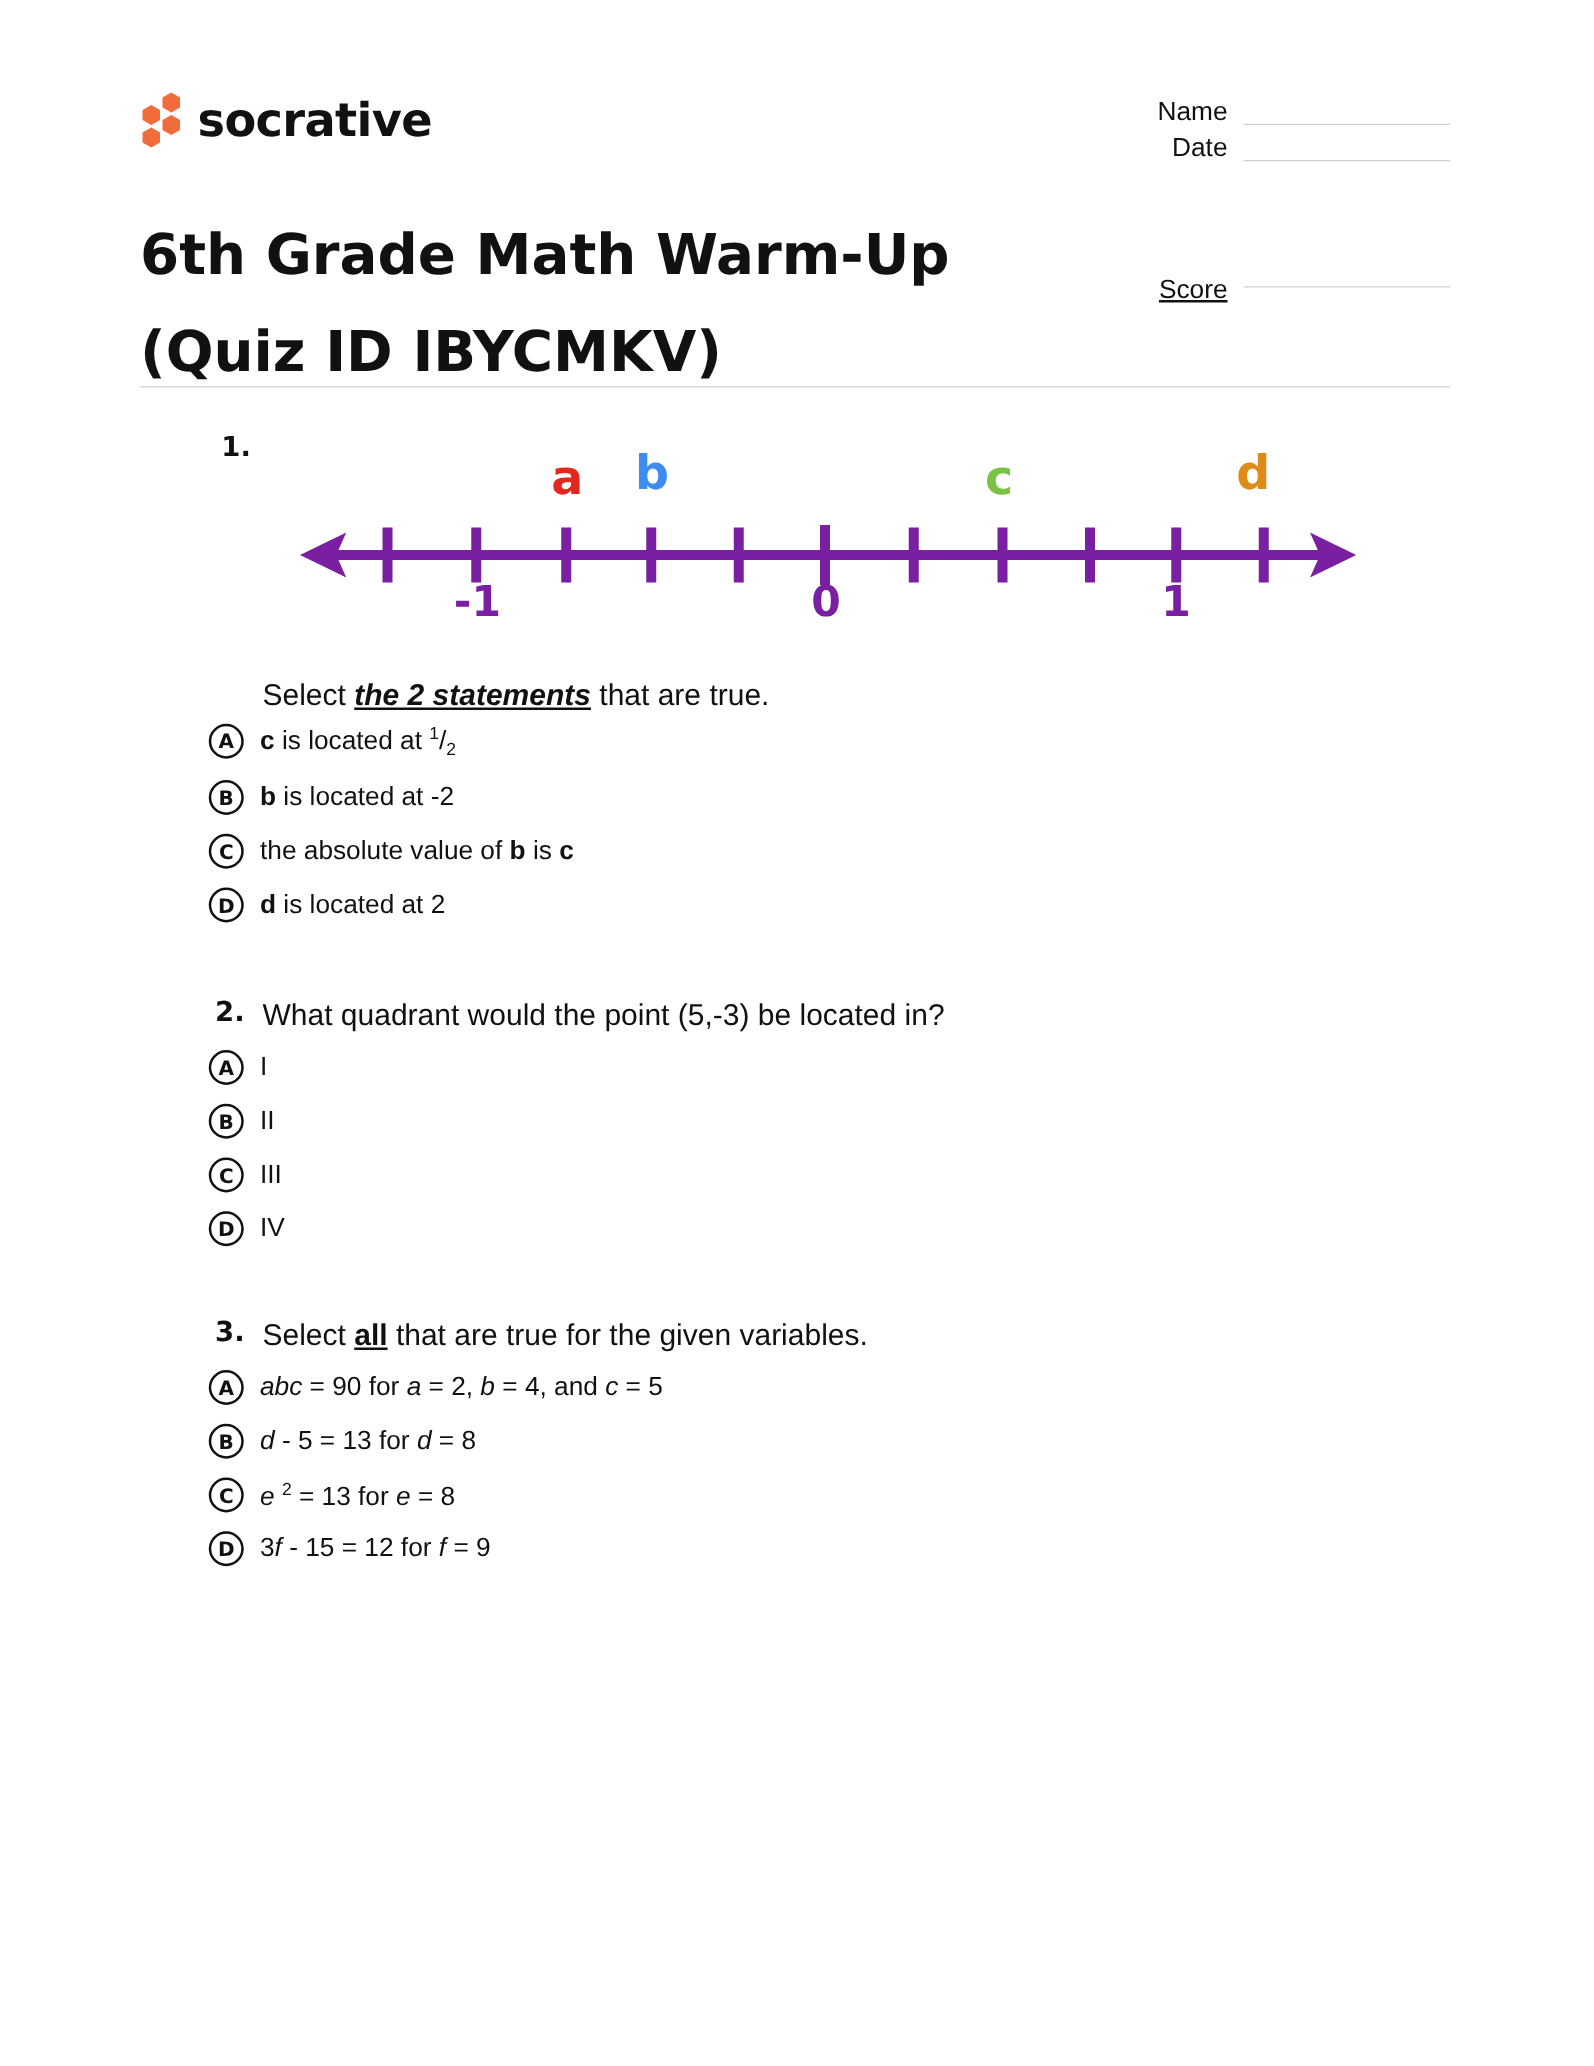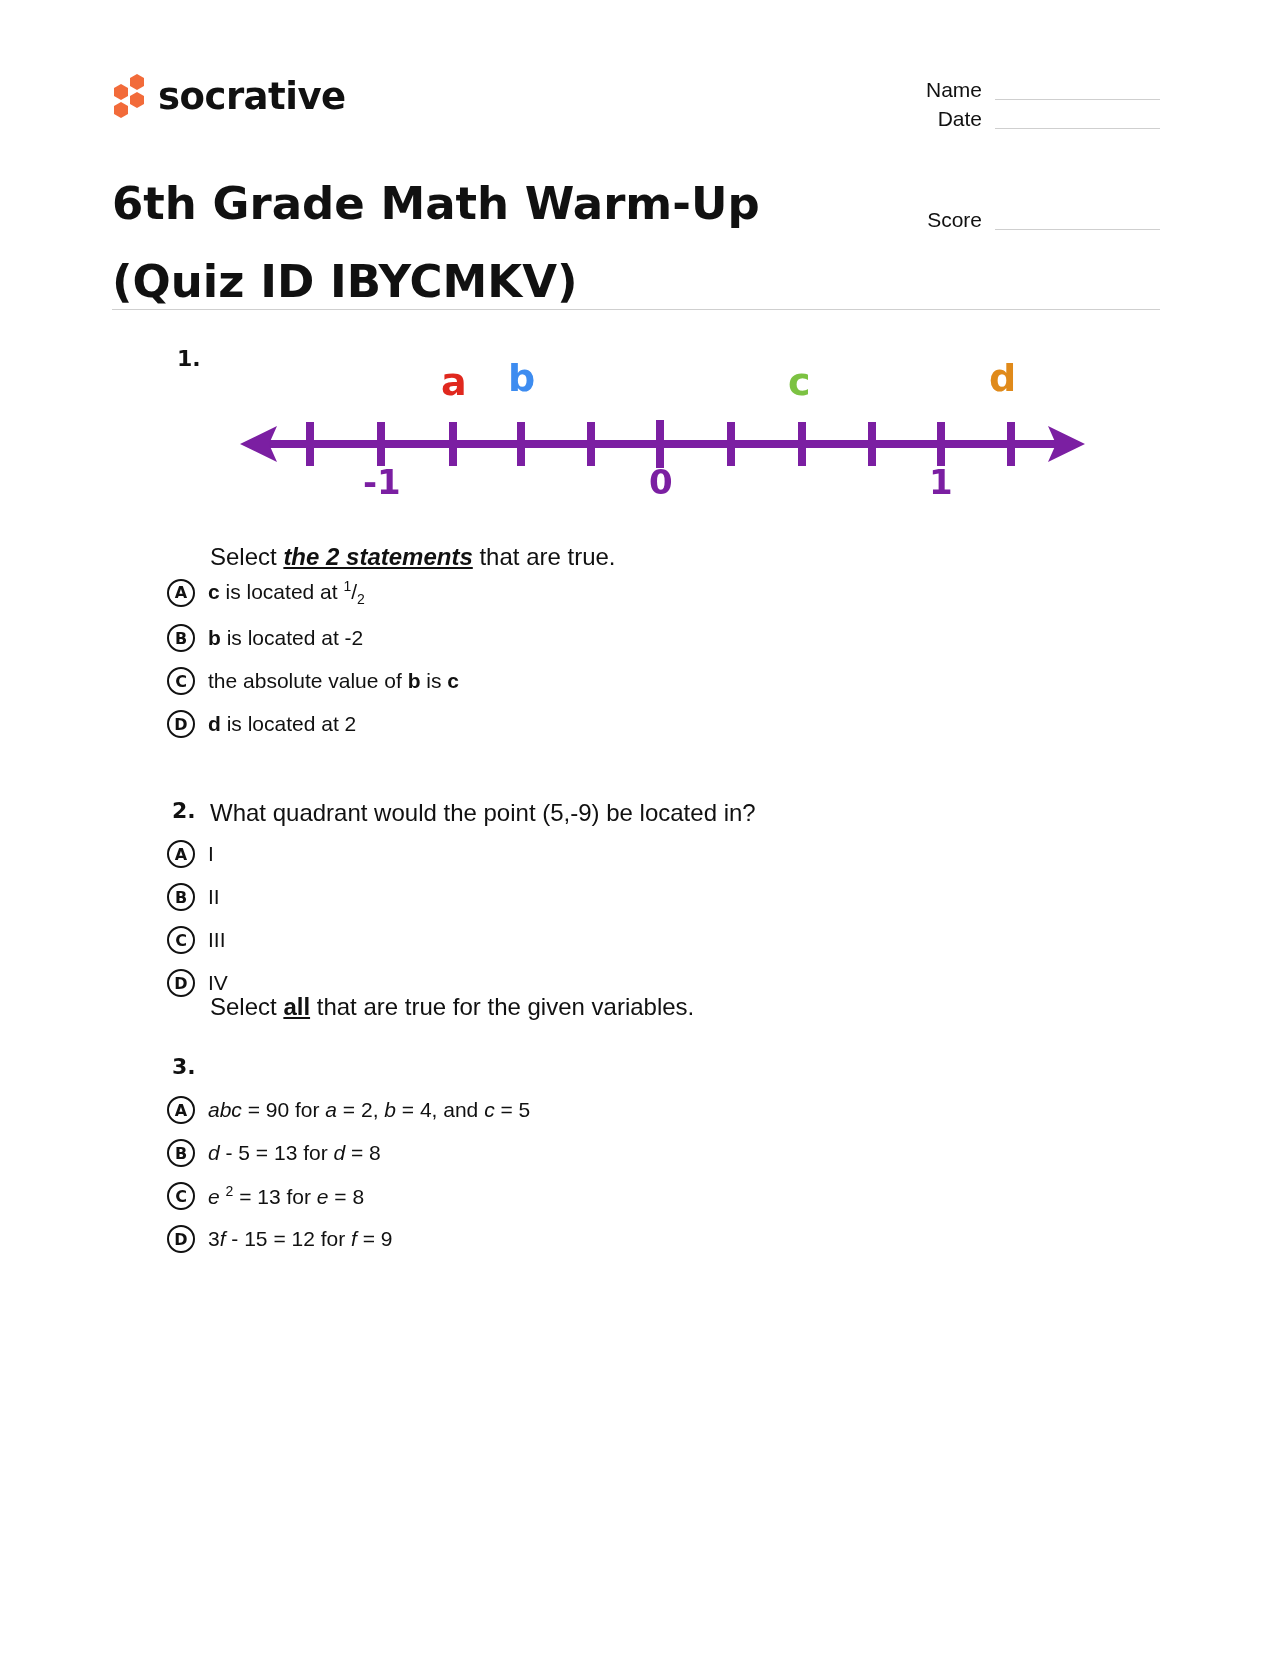--- a/index.html
+++ b/index.html
@@ -33,21 +33,21 @@
       <polygon points="11,30 18,34 18,42 11,46 4,42 4,34"></polygon>
     </g>
   </svg>
   <span class="logo-text">socrative</span>
 </div>
 
 <div class="abs hdr-label" style="left:872px; top:78px;">Name</div>
 <div class="abs hdr-line" style="left:995px; top:99px;"></div>
 <div class="abs hdr-label" style="left:872px; top:107px;">Date</div>
 <div class="abs hdr-line" style="left:995px; top:128px;"></div>
-<div class="abs hdr-label" style="left:872px; top:208px;">Score</div>
+<div class="abs hdr-label" style="left:872px; top:220px;text-decoration:underline;">Score</div>
 <div class="abs hdr-line" style="left:995px; top:229px;"></div>
 
 <div class="abs title">6th Grade Math Warm-Up (Quiz ID IBYCMKV)</div>
 <div class="abs rule"></div>
 
 <div class="abs qnum" style="left:177px; top:346px;">1.</div>
 
 <div class="abs" style="left:235px; top:360px; width:855px; height:150px;">
   <svg width="855" height="150" viewBox="0 0 855 150">
     <g stroke="#7B1FA2" fill="#7B1FA2">
@@ -94,40 +94,40 @@
 <div class="opt" style="top:667px;">
   <div class="bubble">C</div>
   <div class="opt-text"><span>the absolute value of </span><b>b</b><span> is </span><b>c</b></div>
 </div>
 <div class="opt" style="top:710px;">
   <div class="bubble">D</div>
   <div class="opt-text"><b>d</b><span> is located at 2</span></div>
 </div>
 
 <div class="abs qnum" style="left:172px; top:798px;">2.</div>
-<div class="abs qtext" style="left:210px; top:799px;">What quadrant would the point (5,-9) be located in?</div>
+<div class="abs qtext" style="left:210px; top:799px;">What quadrant would the point (5,-3) be located in?</div>
 <div class="opt" style="top:840px;">
   <div class="bubble">A</div>
   <div class="opt-text">I</div>
 </div>
 <div class="opt" style="top:883px;">
   <div class="bubble">B</div>
   <div class="opt-text">II</div>
 </div>
 <div class="opt" style="top:926px;">
   <div class="bubble">C</div>
   <div class="opt-text">III</div>
 </div>
 <div class="opt" style="top:969px;">
   <div class="bubble">D</div>
   <div class="opt-text">IV</div>
 </div>
 
 <div class="abs qnum" style="left:172px; top:1054px;">3.</div>
-<div class="abs qtext" style="left:210px; top:993px;">
+<div class="abs qtext" style="left:210px; top:1055px;">
   <span>Select </span><b class="u">all</b><span> that are true for the given variables.</span>
 </div>
 <div class="opt" style="top:1096px;">
   <div class="bubble">A</div>
   <div class="opt-text"><i>abc</i><span> = 90 for </span><i>a</i><span> = 2, </span><i>b</i><span> = 4, and </span><i>c</i><span> = 5</span></div>
 </div>
 <div class="opt" style="top:1139px;">
   <div class="bubble">B</div>
   <div class="opt-text"><i>d</i><span> - 5 = 13 for </span><i>d</i><span> = 8</span></div>
 </div>

